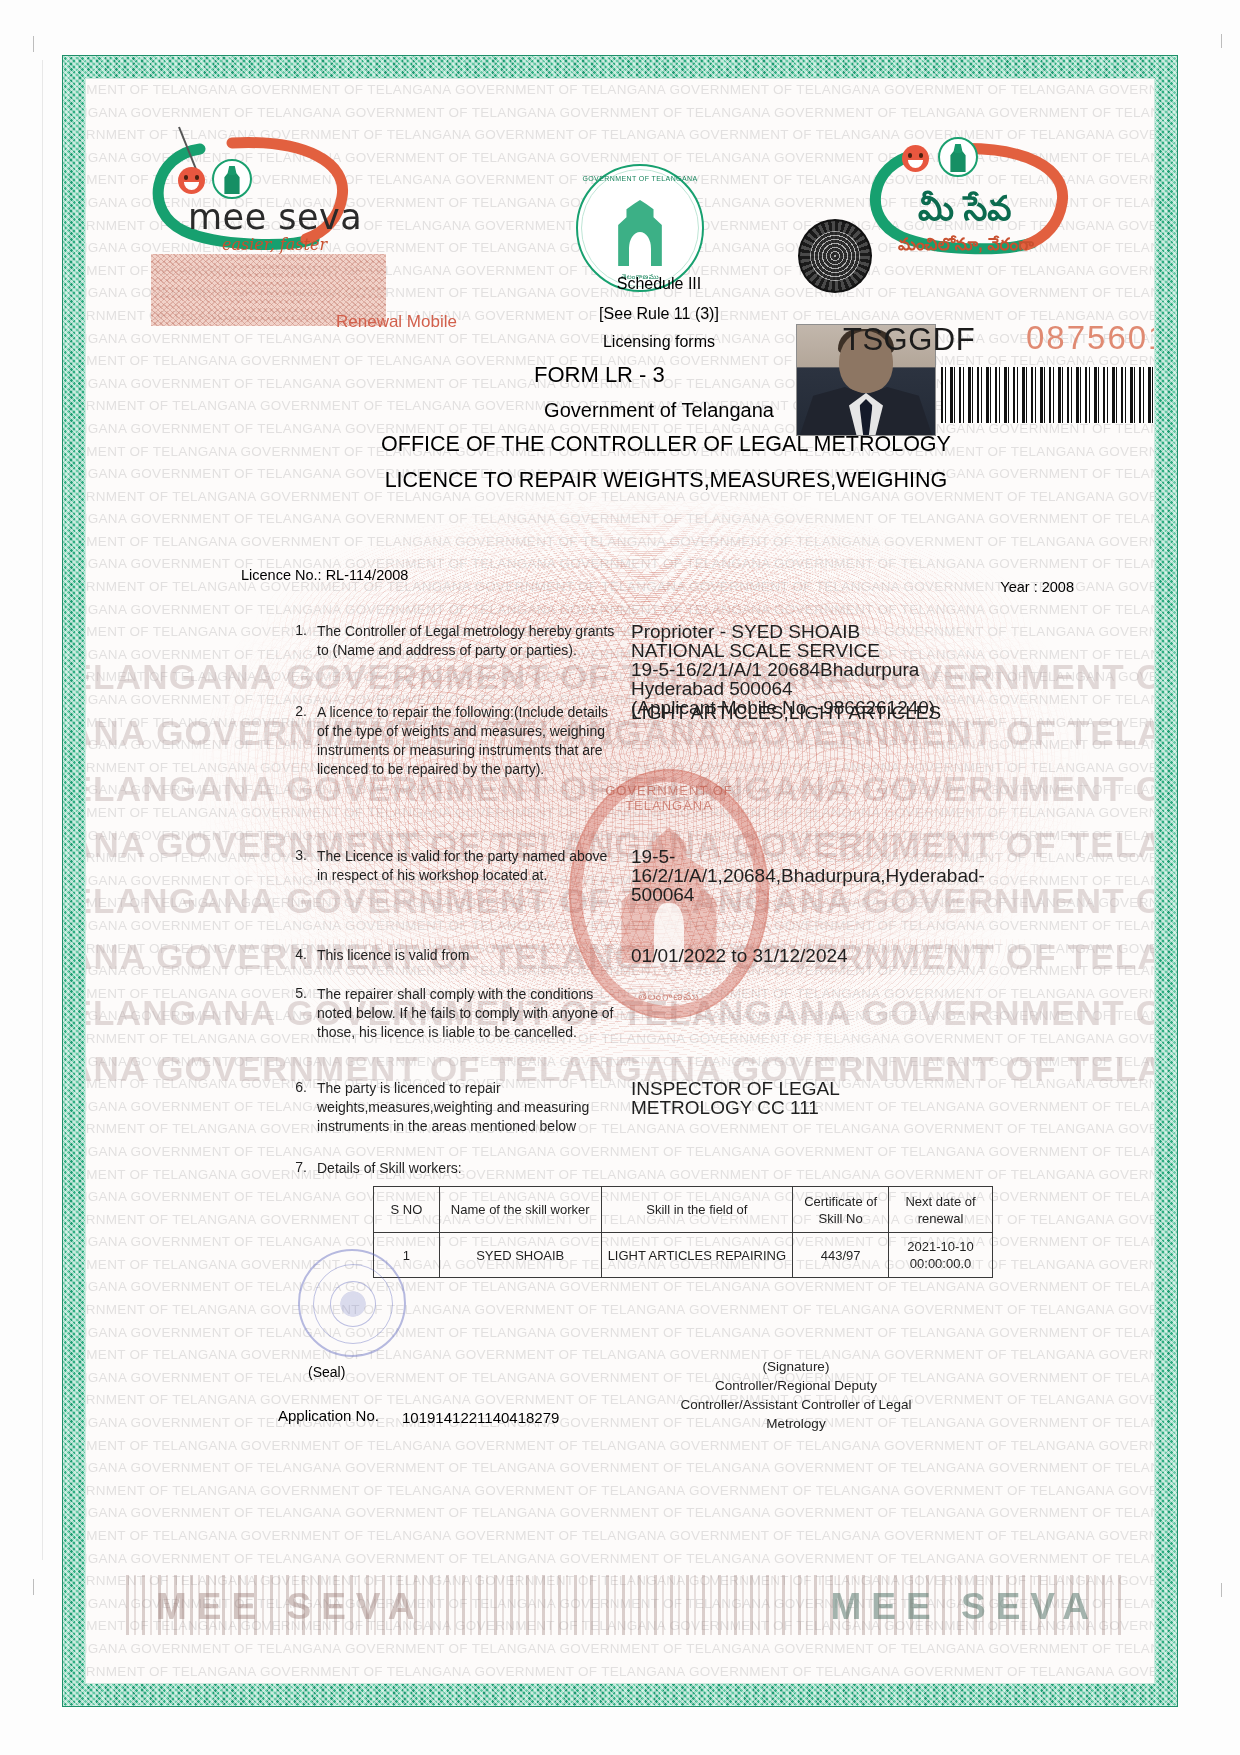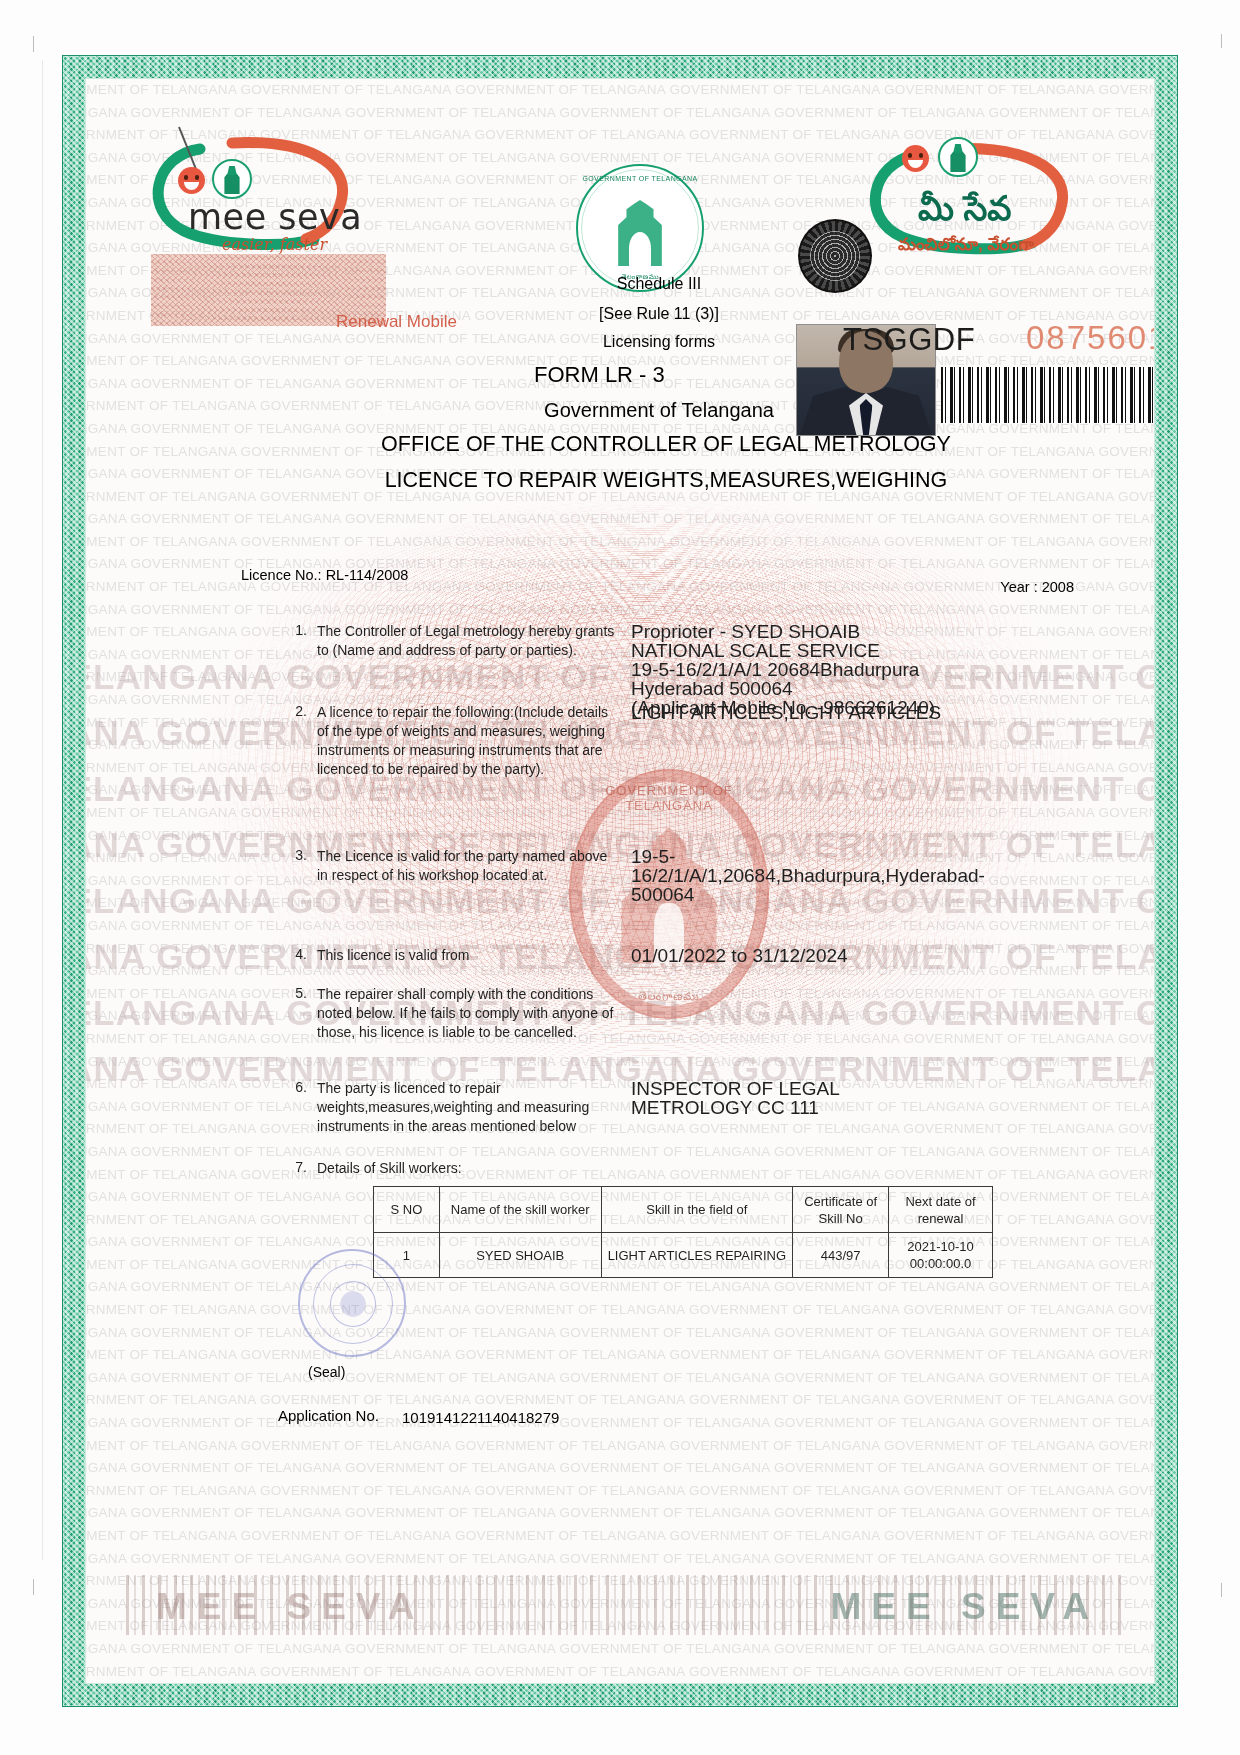--- a/index.html
+++ b/index.html
@@ -672,20 +672,26 @@
             </tr>
           </tbody>
         </table>
 
         <div class="blue-stamp"></div>
 
         <div class="t seal-lbl">(Seal)</div>
         <div class="t appno-lbl">Application No.</div>
         <div class="t appno-val">1019141221140418279</div>
 
+        <div class="sig-block">
+          <div>(Signature)</div>
+          <div>Controller/Regional Deputy</div>
+          <div>Controller/Assistant Controller of Legal</div>
+          <div>Metrology</div>
+        </div>
 
         <div class="bottom-strip"></div>
         <div class="bottom-ghost">MEE SEVA</div>
         <div class="bottom-ghost r">MEE SEVA</div>
       </div>
 
     </div>
   </div>
 </div>
 

